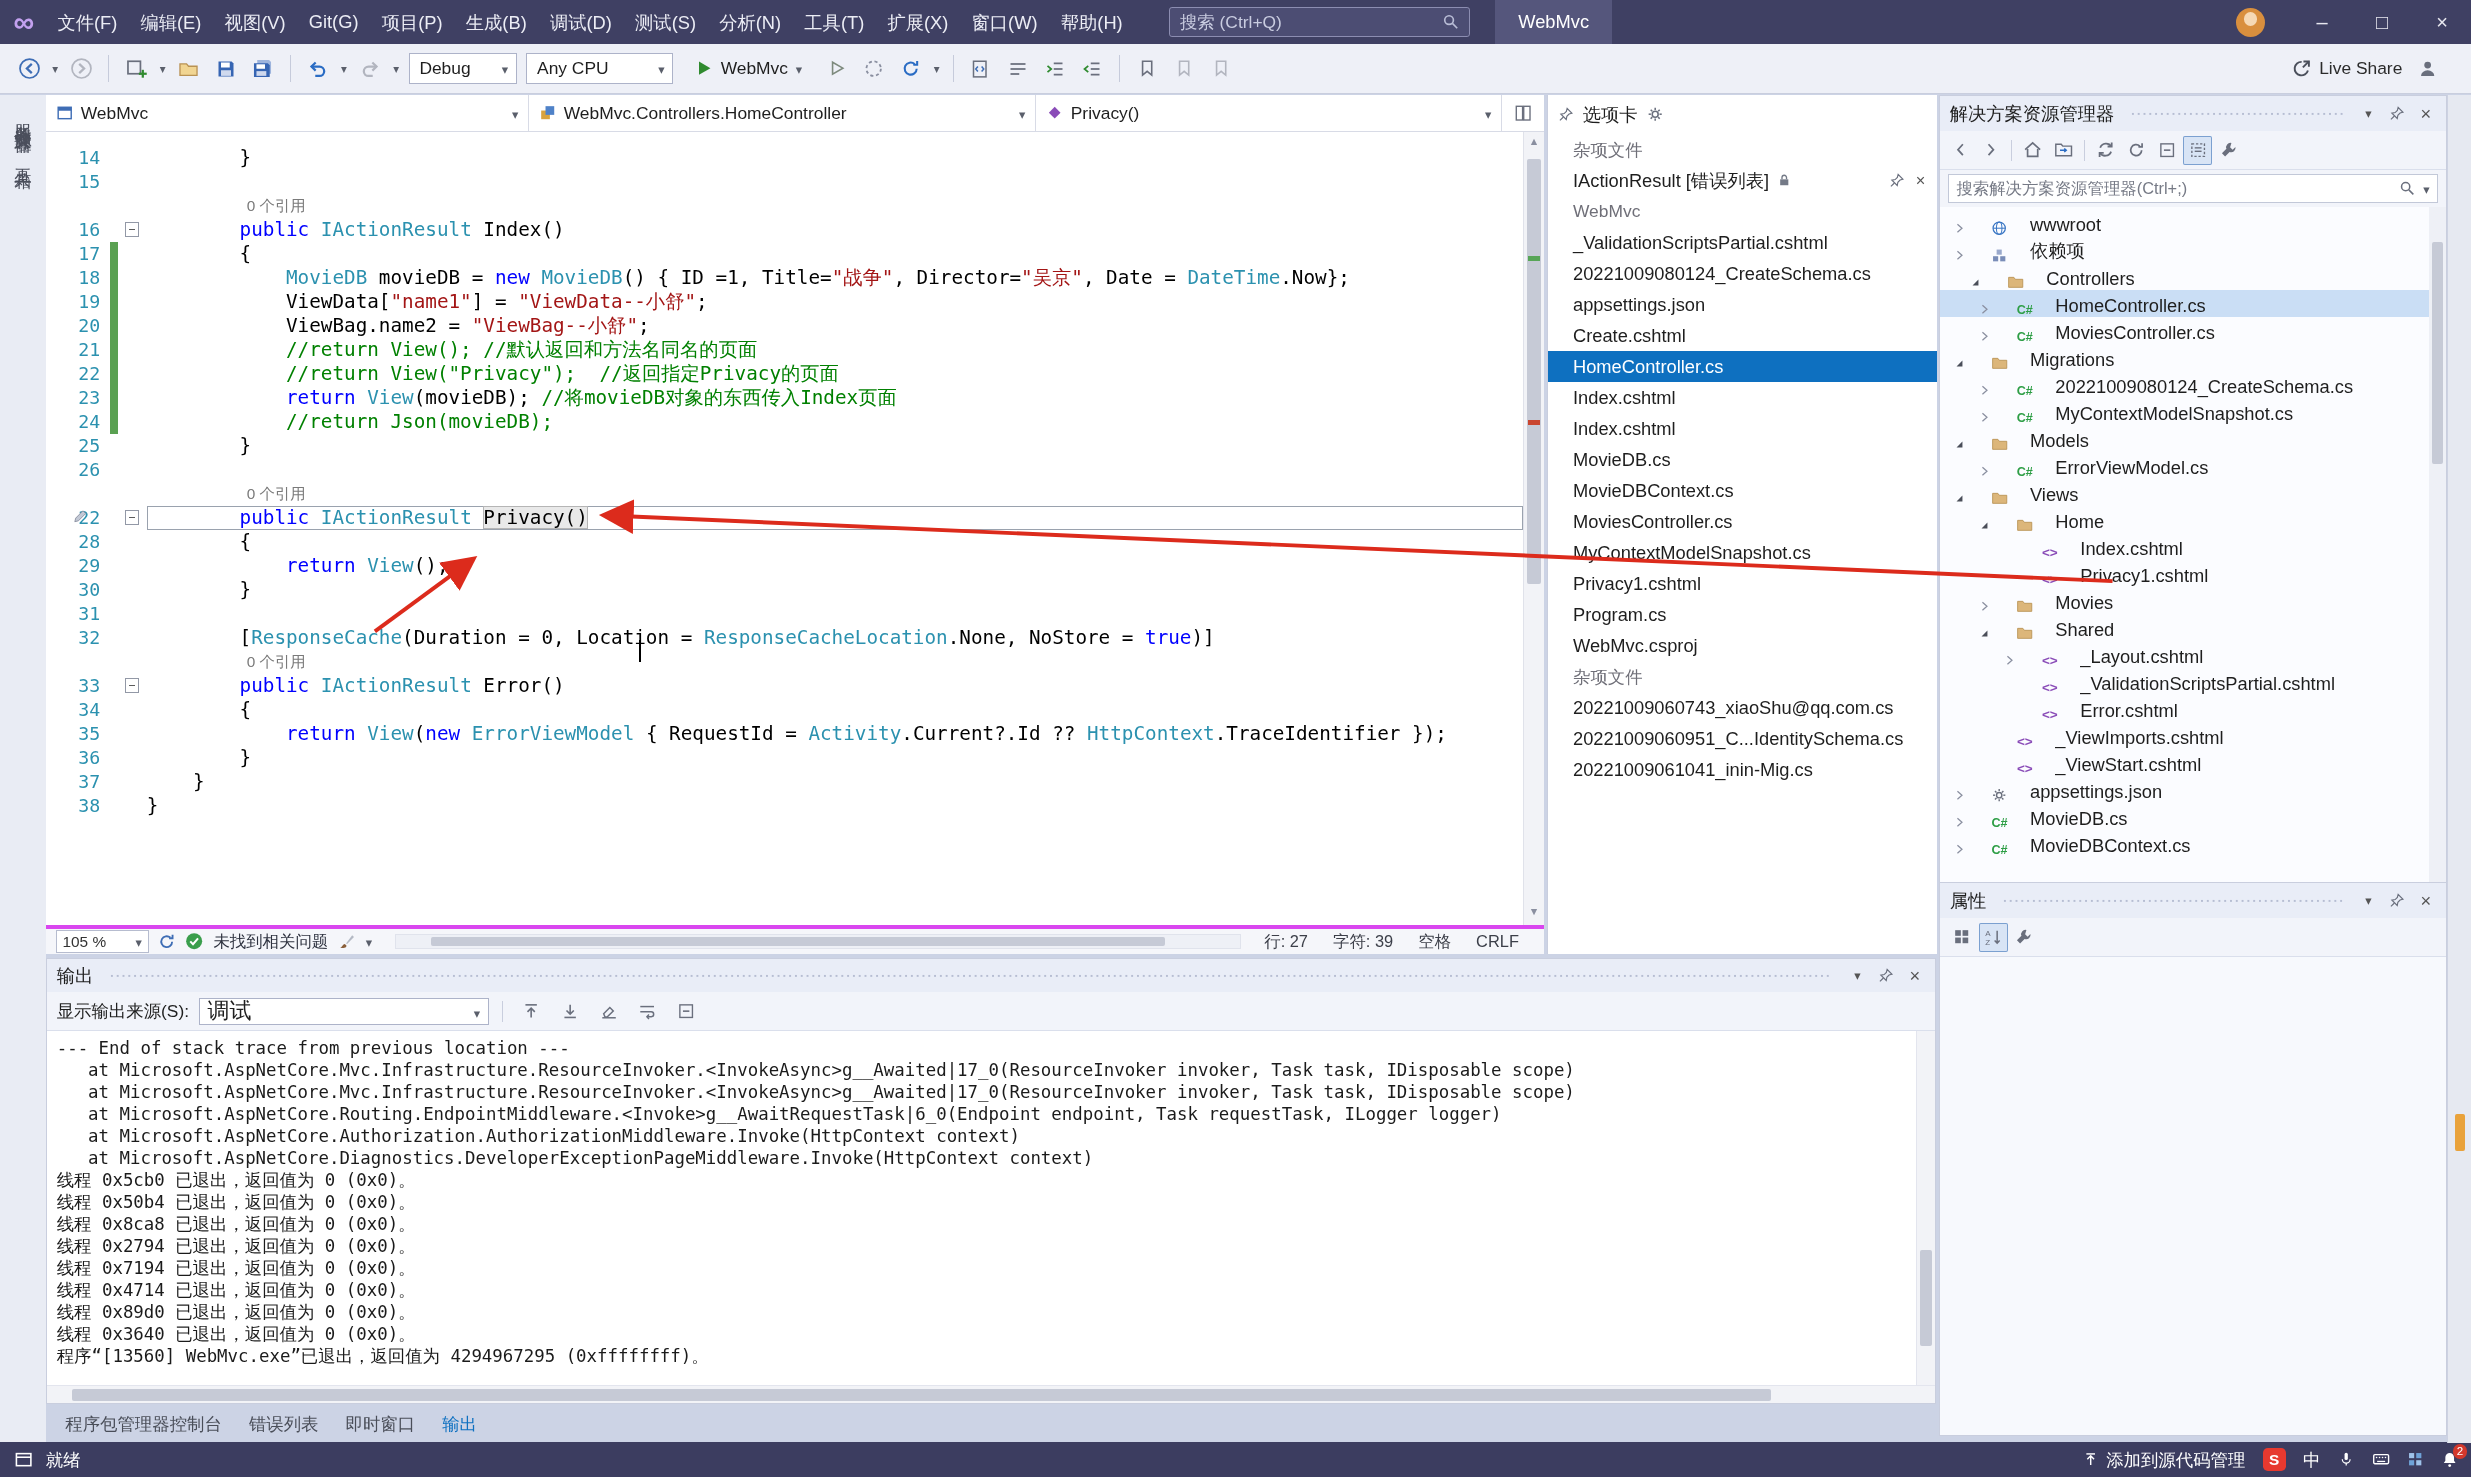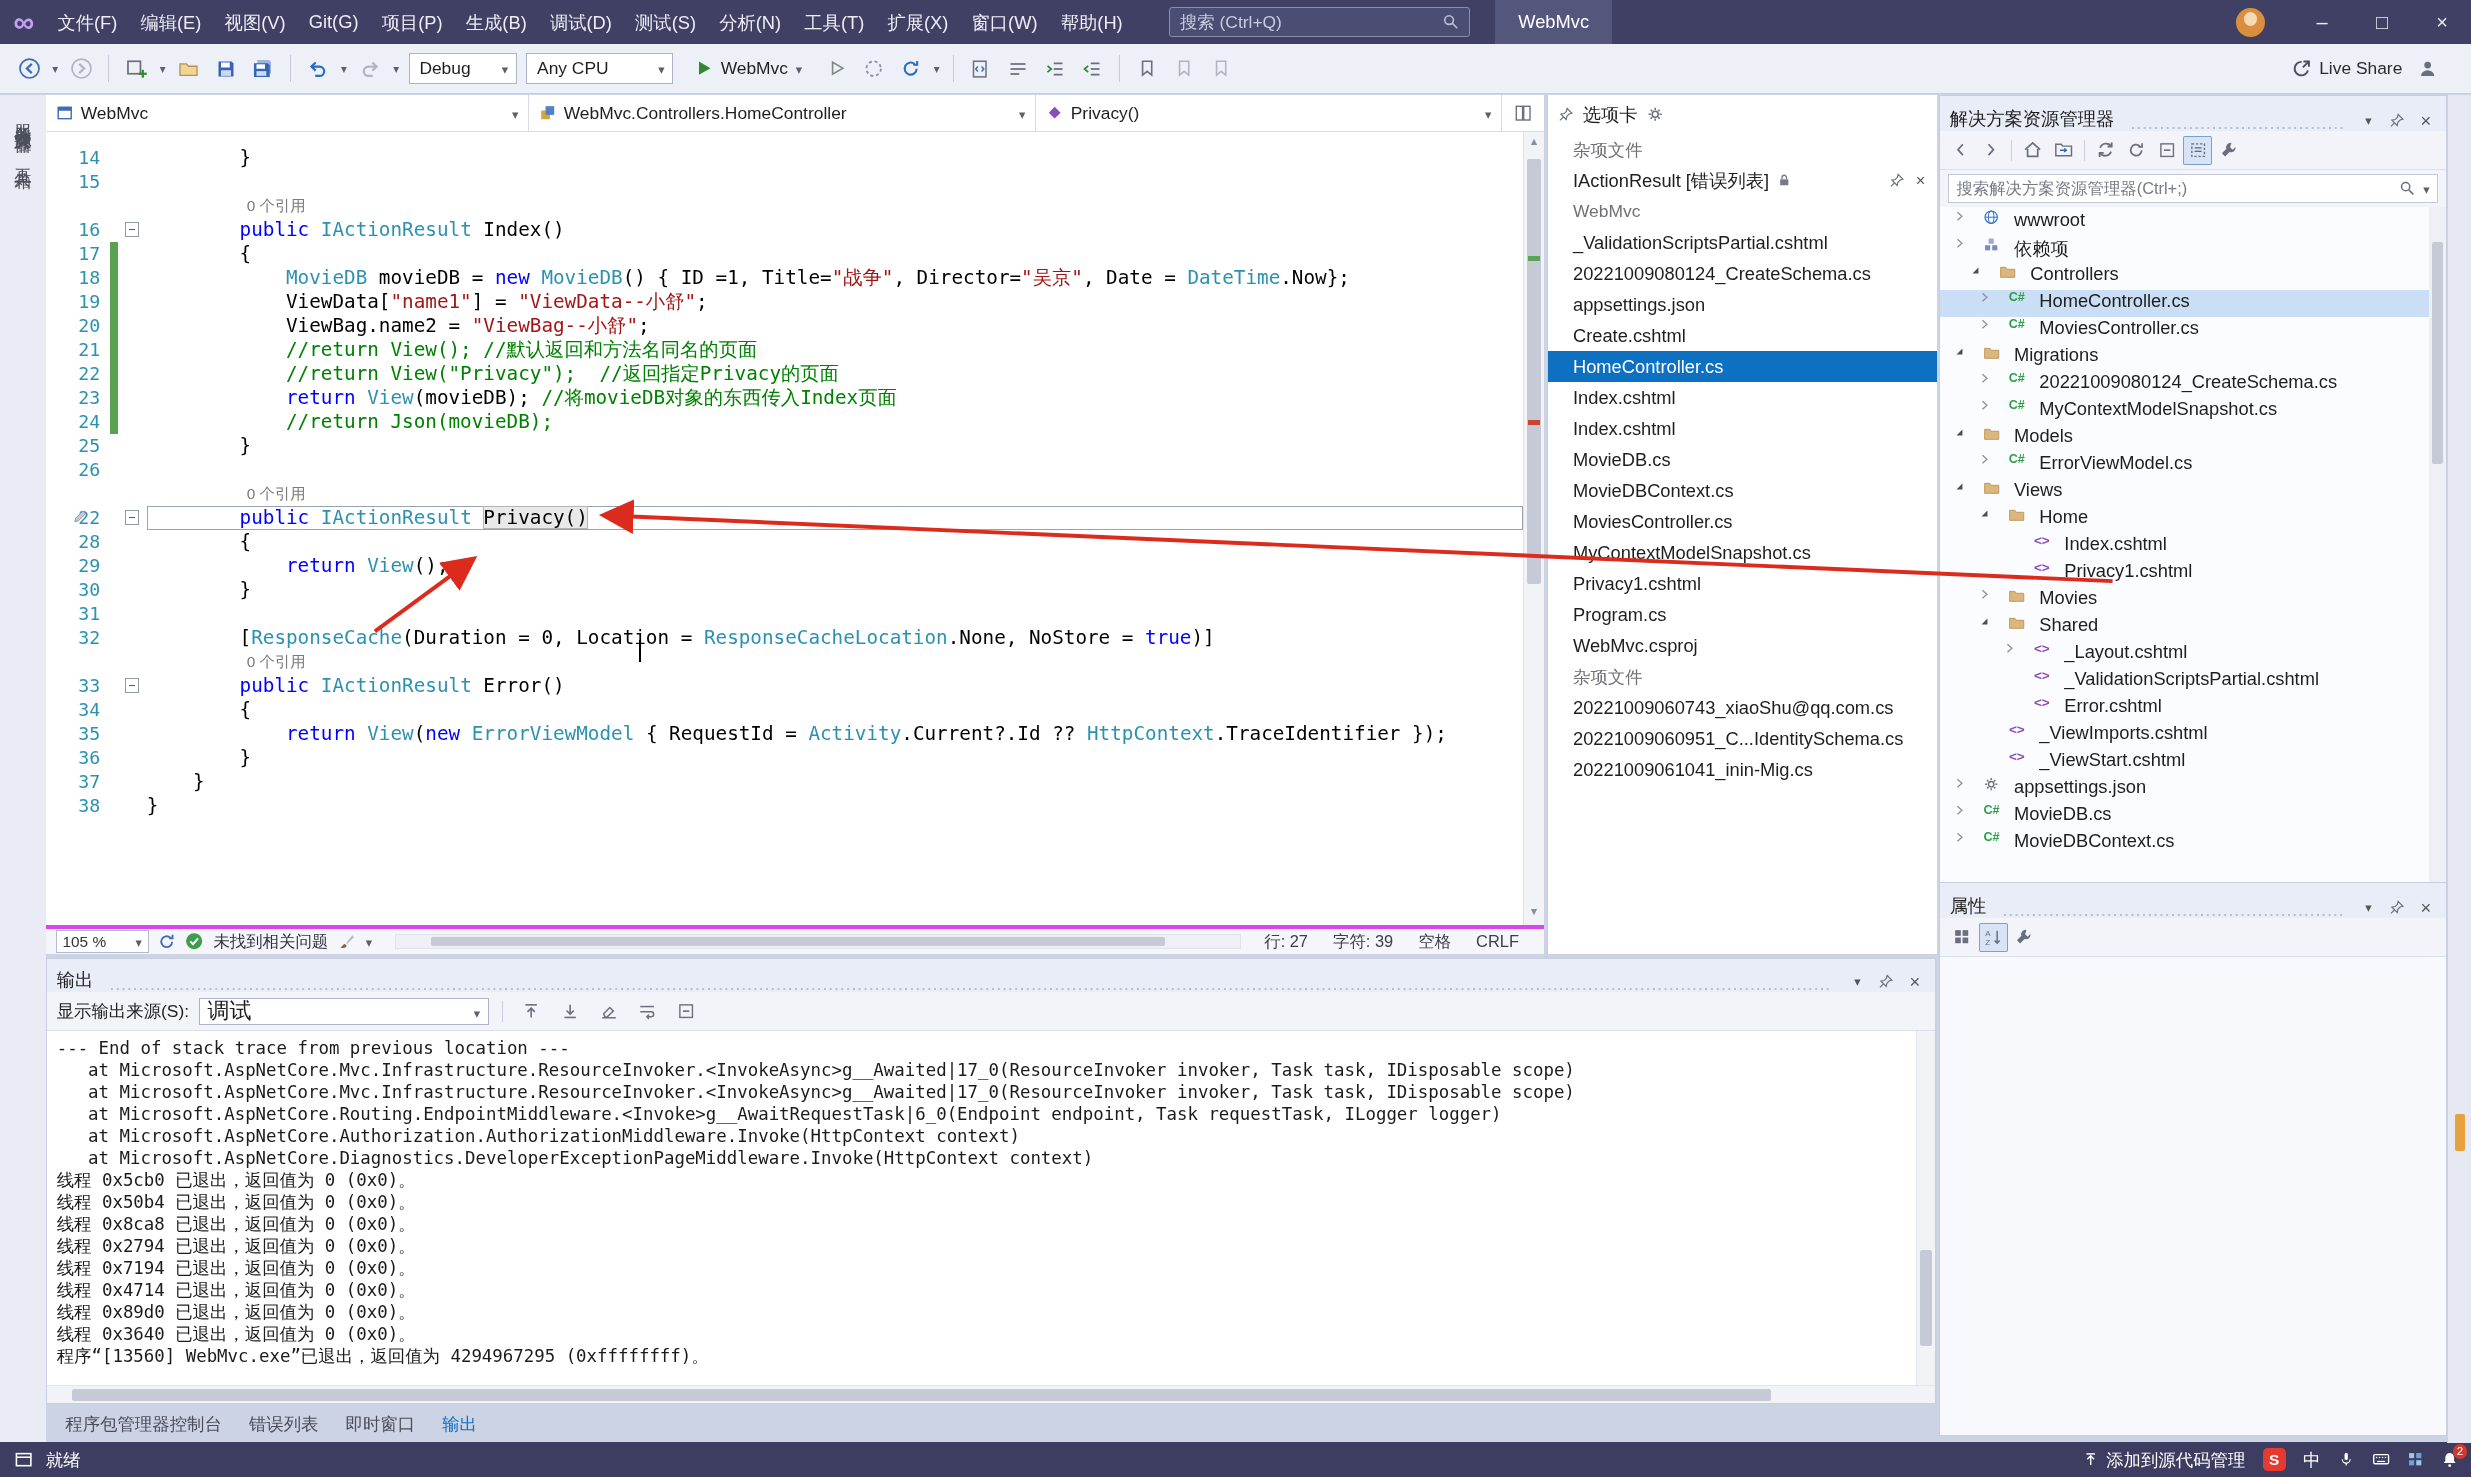--- a/index.html
+++ b/index.html
@@ -86,37 +86,37 @@
   .tptitle{font-size:18.3px;color:#1e1e1e}
   #tabs-list{flex:1;overflow:hidden}
   .tgroup{height:31px;display:flex;align-items:center;padding-left:25px;font-size:17.4px;color:#6f6f78}
   .titem{height:31px;display:flex;align-items:center;padding:0 7.7px 0 25px;font-size:18.3px;color:#1e1e1e;gap:7.7px;white-space:nowrap}
   .titem.sel{background:#0e70c0;color:#fff}
   .tright2{margin-left:auto;display:flex;gap:7.7px;align-items:center}
   .tx{width:17.4px;text-align:center;color:#555;font-size:16.4px}
   .tx::after{content:"×"}
 
   
-  .twhead{height:35px;display:flex;align-items:flex-end;background:#e9edf7;padding:0 9.7px;gap:7.7px;font-size:18.3px;color:#1e1e1e;flex:none}
+  .twhead{height:35px;display:flex;align-items:center;background:#e9edf7;padding:0 9.7px;gap:7.7px;font-size:18.3px;color:#1e1e1e;flex:none}
   .grip{flex:1;height:5.8px;margin:0 7.7px;background-image:radial-gradient(circle,#b6bdd2 1px,transparent 1.3px);background-size:5.8px 5.8px;background-position:0 50%}
   .hic{width:21px;height:21px;display:inline-flex;align-items:center;justify-content:center;color:#555;font-size:16.4px}
   .hx::after{content:"×";font-size:18.3px;color:#555}
   .hdd::after{content:"▾";font-size:12.6px;color:#555}
 
   
   .solex{position:absolute;left:1939px;top:95px;width:508px;height:788px;background:#f7f9fd;display:flex;flex-direction:column;border:1px solid #c9cede}
   .setools{height:39px;display:flex;align-items:center;background:#f2f4fa;border-bottom:1px solid #dadfec;padding:0 5.8px;gap:1.9px;flex:none}
   .sbtn{width:29px;height:29px;display:inline-flex;align-items:center;justify-content:center;border-radius:1.9px}
   .sbtn.pressed{background:#d8e4f5;box-shadow:inset 0 0 0 1px #7ba0d0}
   .ssep{width:1px;height:21px;background:#c9cede;margin:0 3.9px}
   .sesearch{height:37px;display:flex;align-items:center;padding:3.9px 7.7px;background:#f2f4fa;flex:none}
   .sebox{flex:1;height:29px;background:#fff;border:1px solid #c2c8d8;display:flex;align-items:center;padding:0 7.7px;font-size:16.4px;color:#767a86;gap:7.7px}
   .sebox .ph{flex:1;white-space:nowrap;overflow:hidden}
   #tree{flex:1;background:#fbfcff;position:relative;overflow:hidden;padding-top:1.9px}
-  .trow{height:27px;display:flex;align-items:flex-start;font-size:18.3px;color:#1e1e1e;gap:11px;white-space:nowrap}
+  .trow{height:27px;display:flex;align-items:flex-end;font-size:18.3px;color:#1e1e1e;gap:19px;white-space:nowrap}
   .trow.sel{background:#cadef5}
   .chev{width:19.3px;display:inline-flex;justify-content:center;flex:none}
   .fic{width:23px;display:inline-flex;justify-content:center;font-weight:bold;flex:none}
   .cs-ic{color:#2e9e46;font-size:12.6px}
   .ct-ic{color:#8a4cb8;font-size:13.5px}
   .sesb{position:absolute;right:0;top:0;bottom:0;width:17.4px;background:#eef0f6}
   .sesbthumb{position:absolute;left:2.9px;right:2.9px;top:35px;height:222px;background:#c6cad6;border-radius:1.9px}
 
   
   .props{position:absolute;left:1939px;top:882px;width:508px;height:554px;background:#f2f4fa;border:1px solid #c9cede;display:flex;flex-direction:column}

